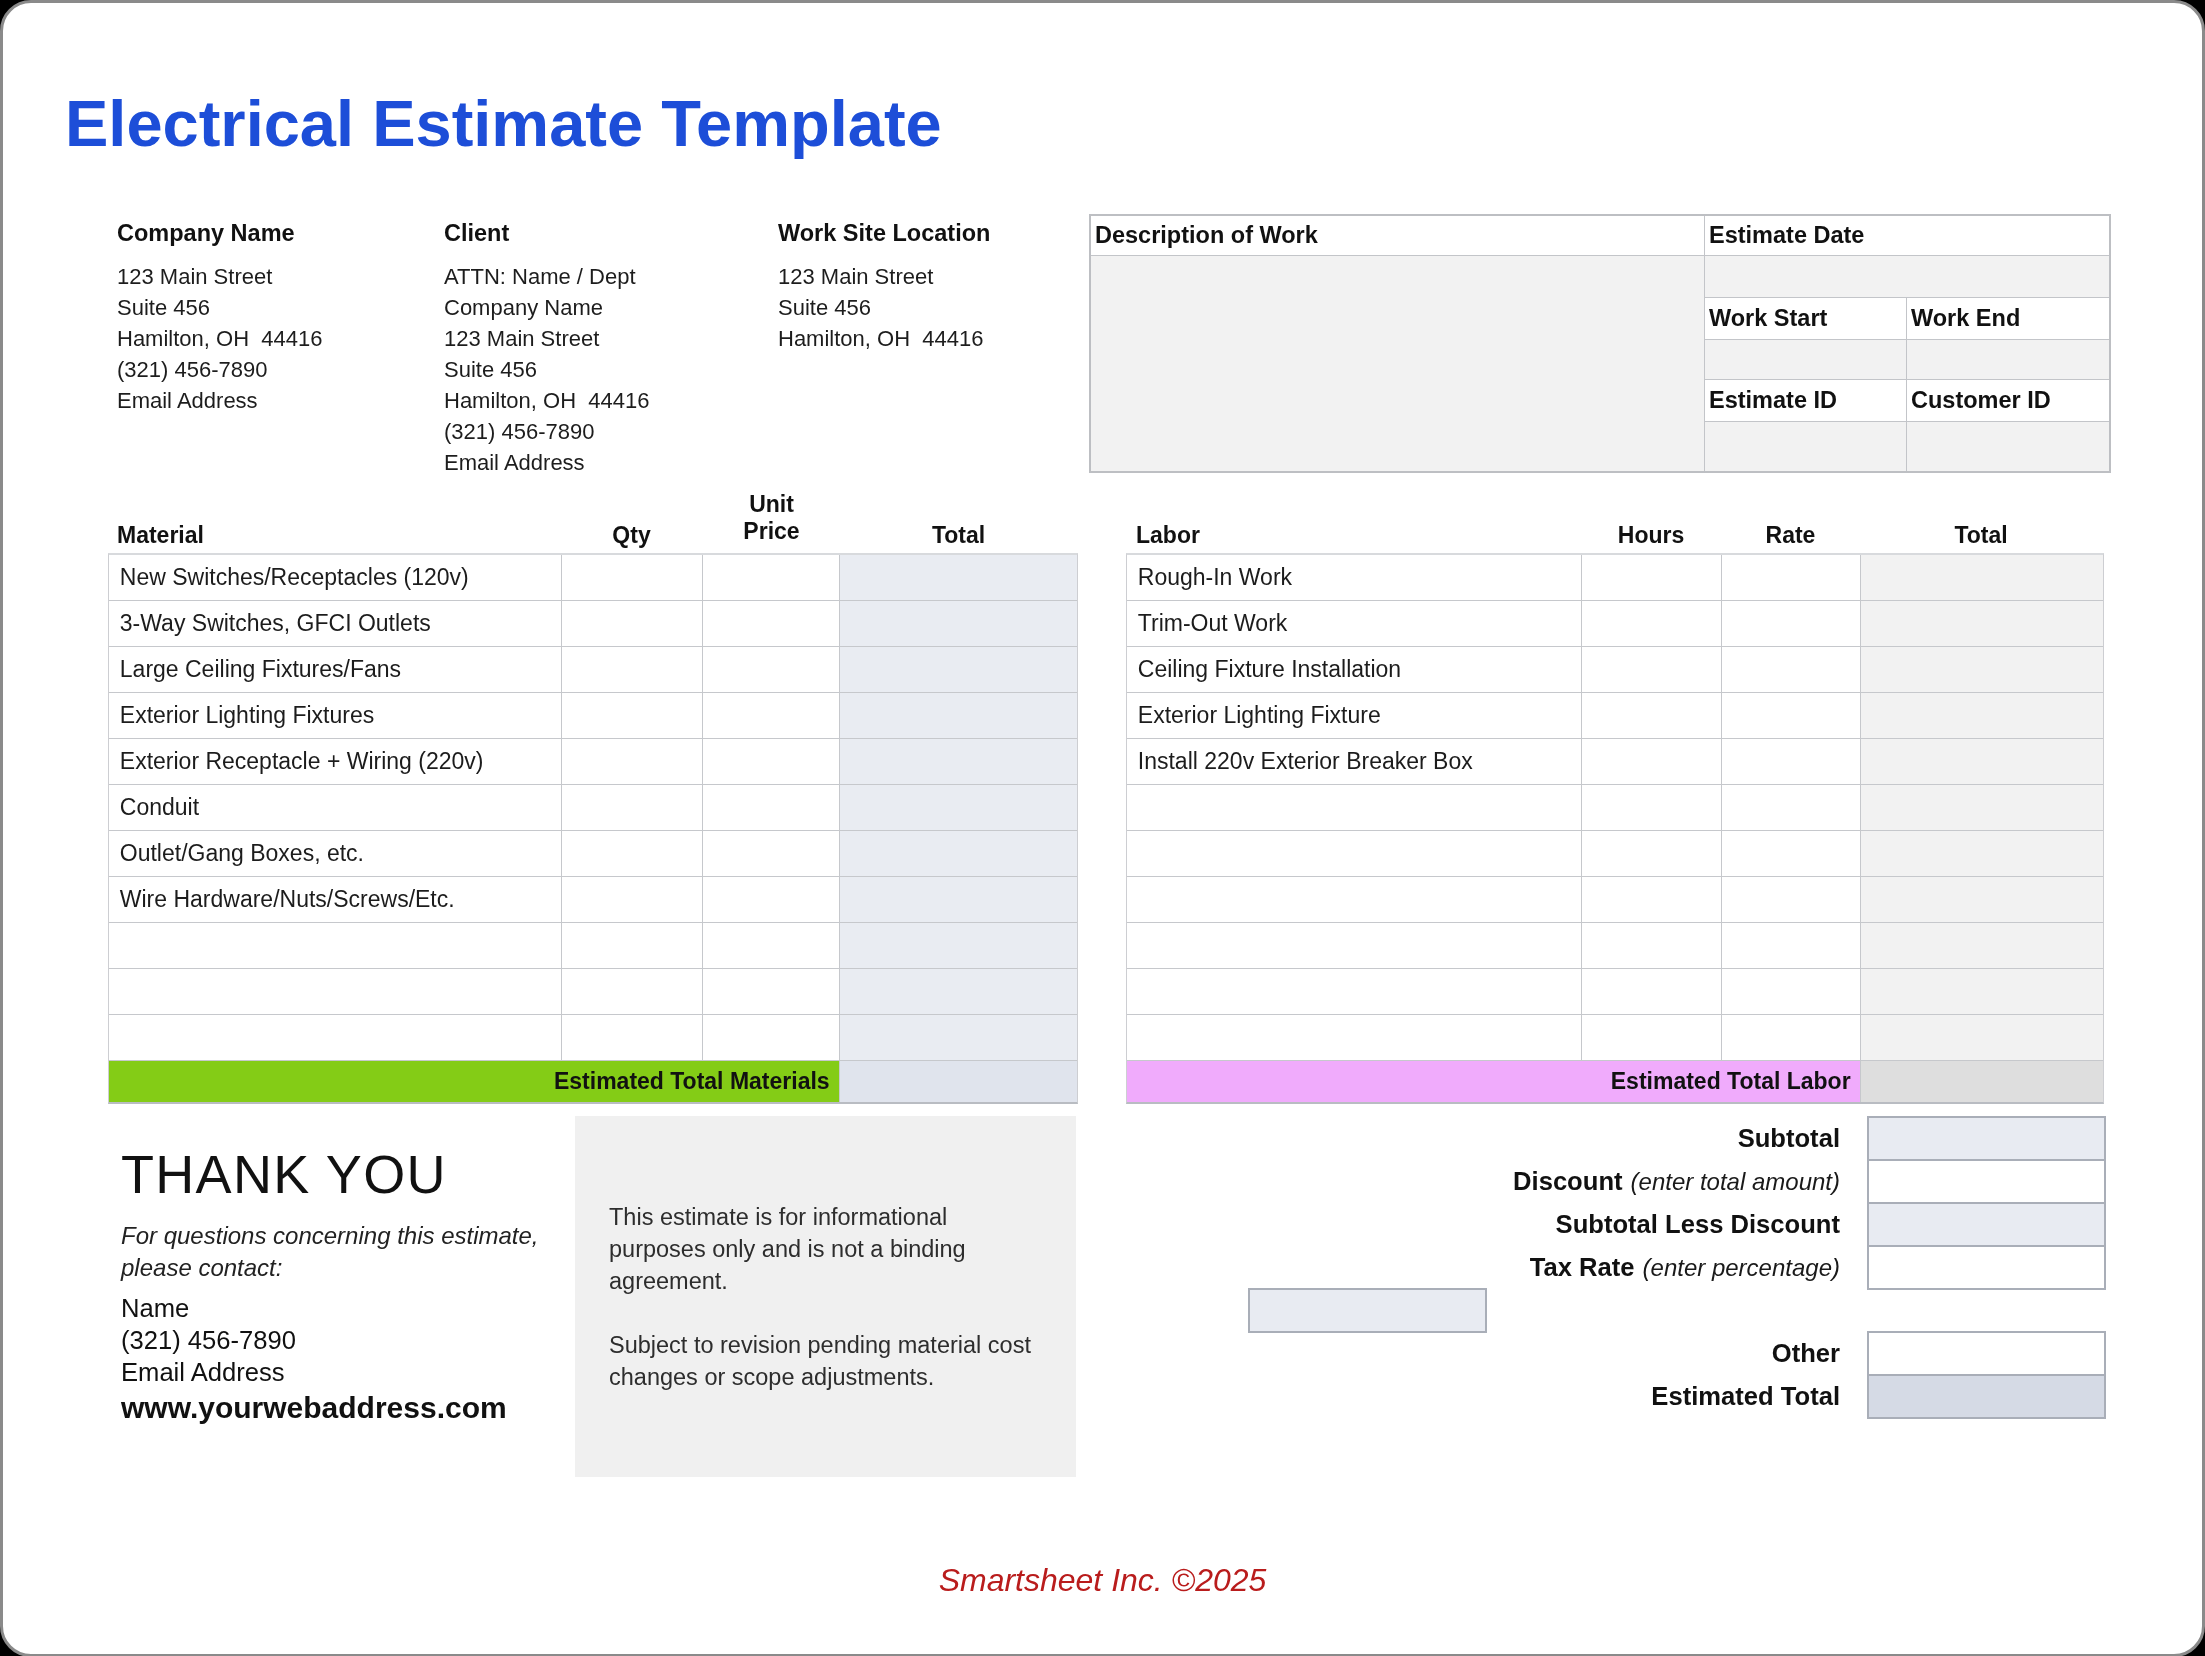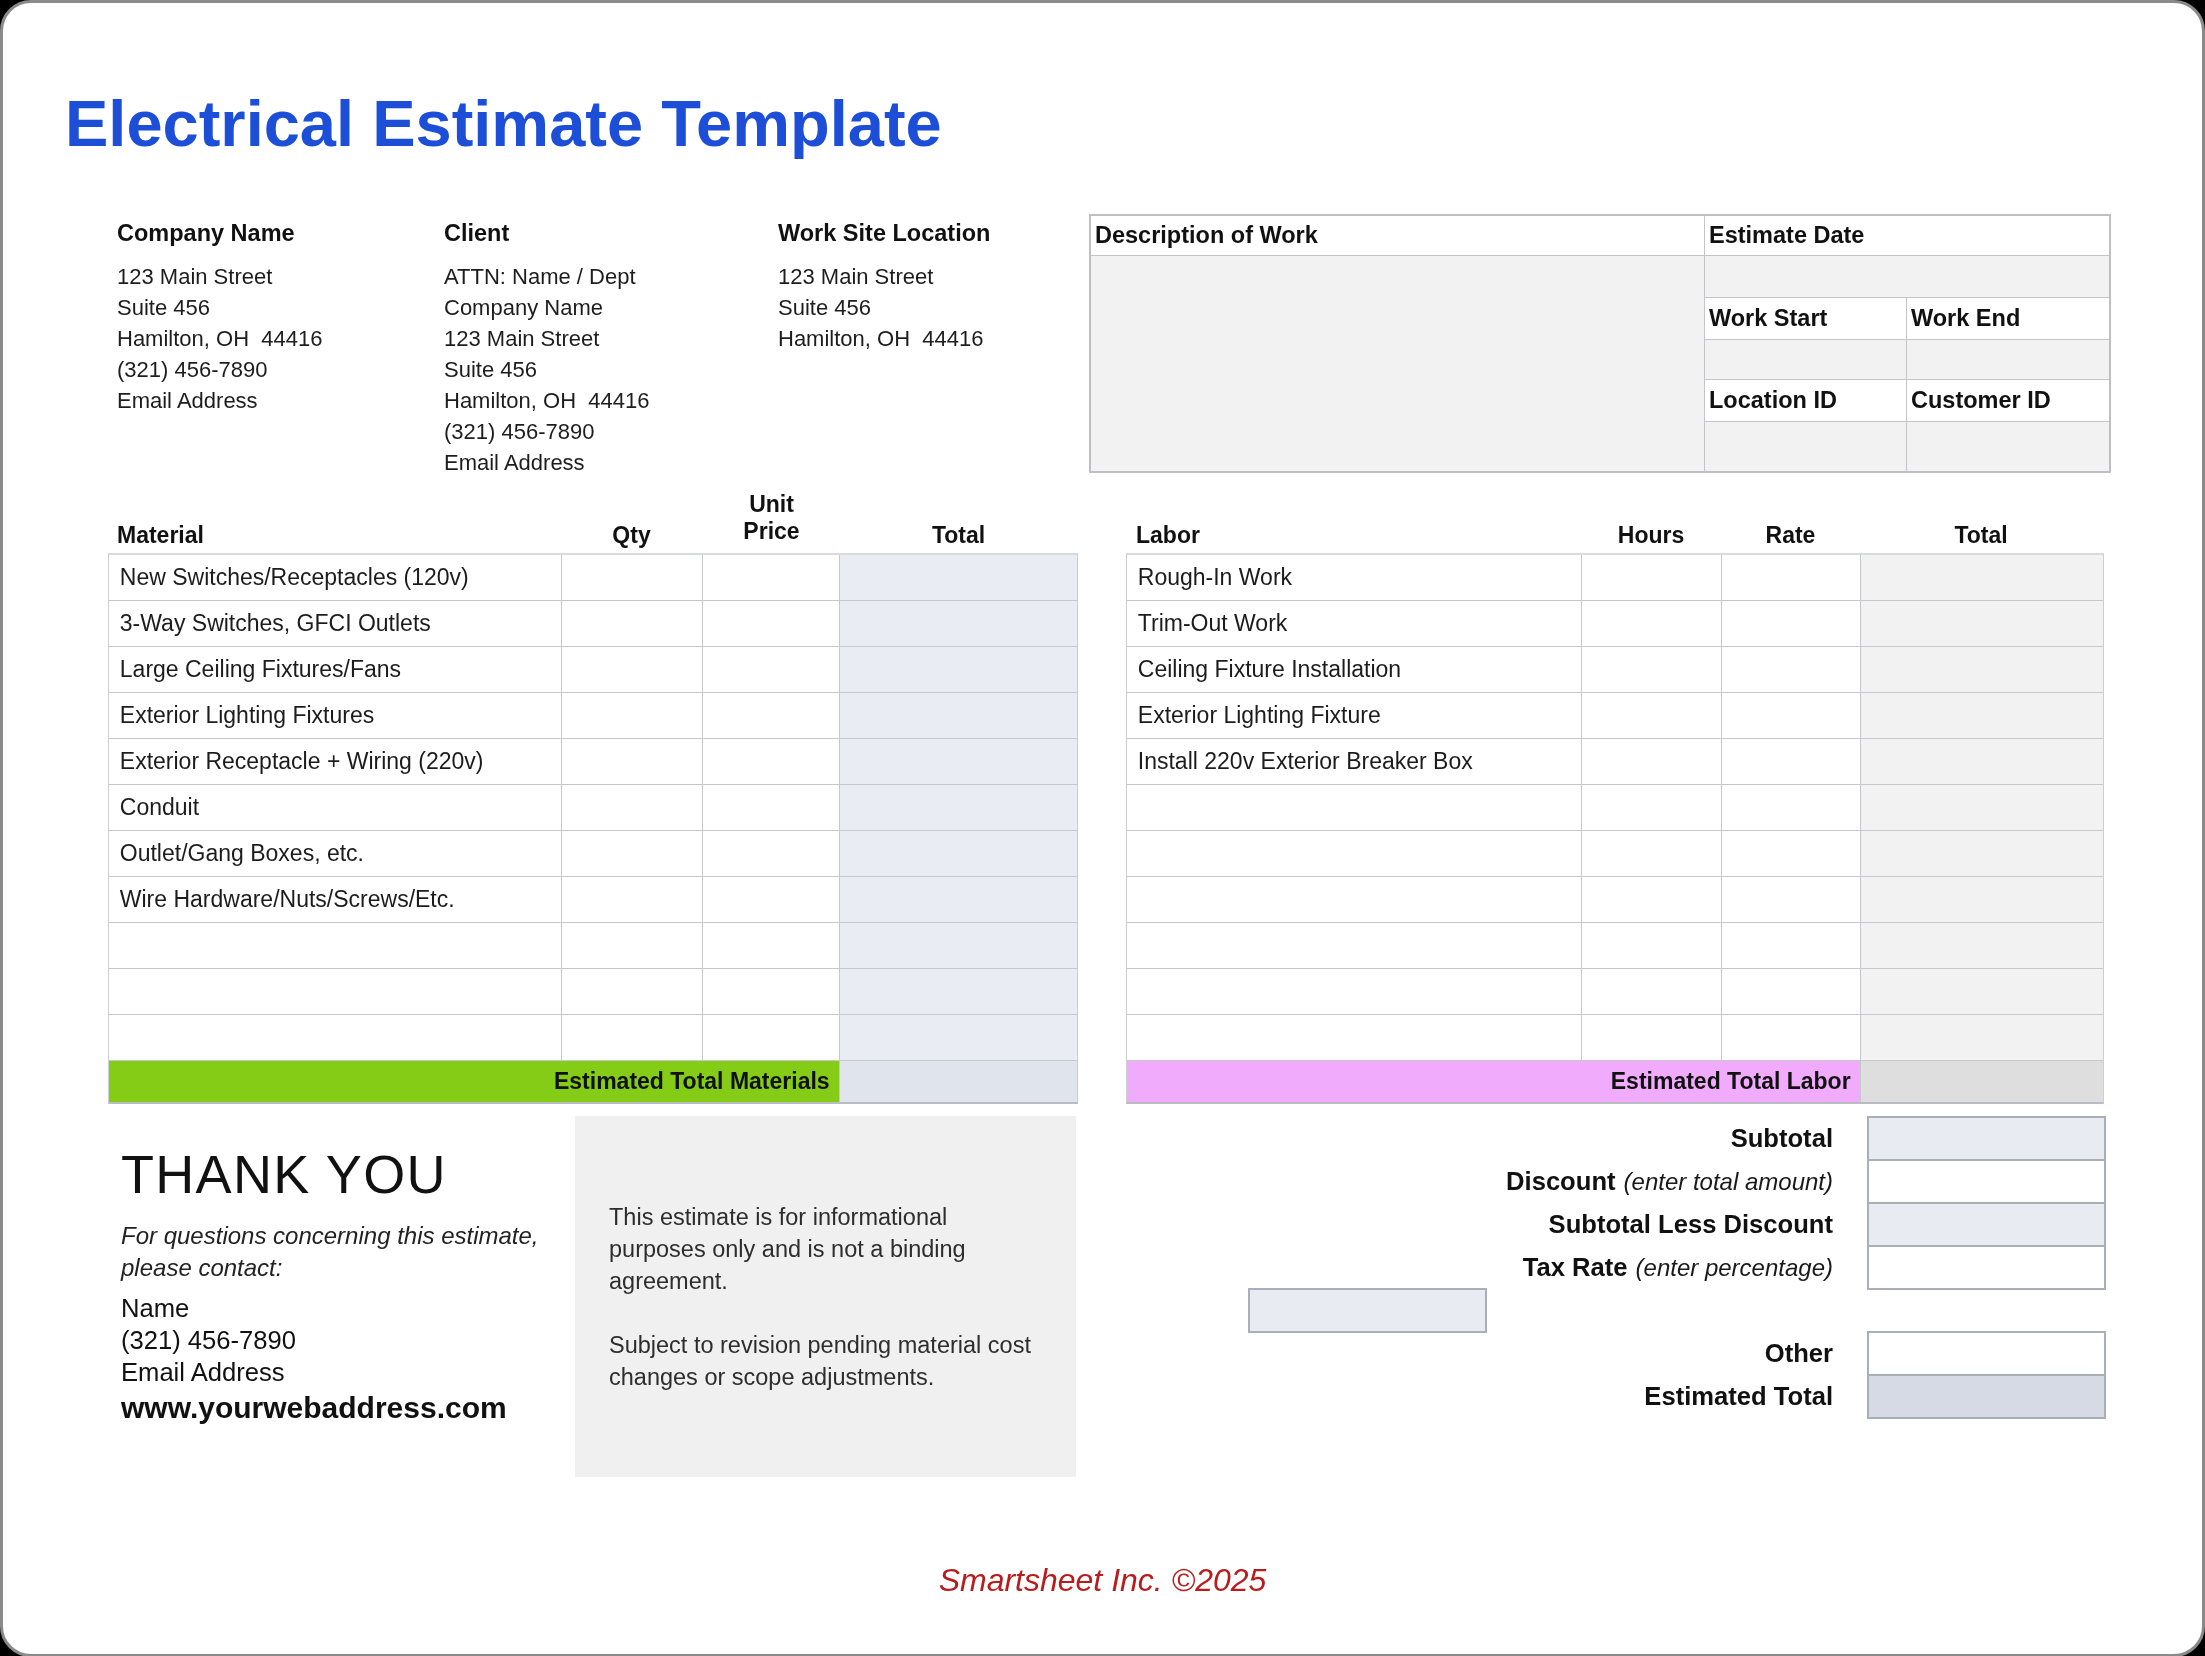--- a/index.html
+++ b/index.html
@@ -60,21 +60,21 @@
 
   
   .disclaimer{position:absolute;left:572px;top:1113px;width:501px;height:361px;background:#f0f0f0;box-sizing:border-box;}
   .disclaimer .txt{padding:85px 31px 0 34px;font-size:23.5px;line-height:32px;color:#2d2d2d;}
   .disclaimer .p2{margin-top:32px;}
 
   
   .totals{position:absolute;left:1245px;top:1113px;width:858px;}
   .t-row{display:flex;height:45px;align-items:stretch;}
   .t-row + .t-row{margin-top:-2px;}
-  .t-label{flex:1;display:flex;align-items:center;justify-content:flex-end;padding-right:34px;font-size:25.6px;color:#111;text-align:center;}
+  .t-label{flex:1;display:flex;align-items:center;justify-content:flex-end;padding-right:27px;font-size:25.6px;color:#111;text-align:center;}
   .t-label .b{font-weight:bold;}
   .t-label .a{font-style:italic;font-size:24px;margin-left:8px;color:#1a1a1a;}
   .t-label .a:empty{display:none;margin:0;}
   .t-box{width:239px;box-sizing:border-box;border:2px solid #a9aeb8;}
   .t-box.f{background:#e8ebf2;}
   .t-box.w{background:#fff;}
   .t-box.t{background:#d5dae5;}
 
   .footer{position:absolute;left:0;top:1559px;width:100%;text-align:center;font-size:32px;font-style:italic;color:#b91c1c;}
 </style>
@@ -119,21 +119,21 @@
     <div class="d-cell d-gray no-b" style="grid-column:1;grid-row:2/7;"></div>
 
     <div class="d-cell d-gray no-r" style="grid-column:2/4;grid-row:2;"></div>
 
     <div class="d-cell d-head" style="grid-column:2;grid-row:3;">Work Start</div>
     <div class="d-cell d-head no-r" style="grid-column:3;grid-row:3;">Work End</div>
 
     <div class="d-cell d-gray" style="grid-column:2;grid-row:4;"></div>
     <div class="d-cell d-gray no-r" style="grid-column:3;grid-row:4;"></div>
 
-    <div class="d-cell d-head" style="grid-column:2;grid-row:5;">Location ID</div>
+    <div class="d-cell d-head" style="grid-column:2;grid-row:5;">Estimate ID</div>
     <div class="d-cell d-head no-r" style="grid-column:3;grid-row:5;">Customer ID</div>
 
     <div class="d-cell d-gray no-b" style="grid-column:2;grid-row:6;"></div>
     <div class="d-cell d-gray no-r no-b" style="grid-column:3;grid-row:6;"></div>
   </div>
 
   <div class="col-head" style="left:114px;top:519px;">Material</div>
   <div class="col-head ctr" style="left:558px;top:519px;width:141px;">Qty</div>
   <div class="col-head ctr" style="left:700px;top:488px;width:137px;">
     <span style="display:block;">Unit</span>

